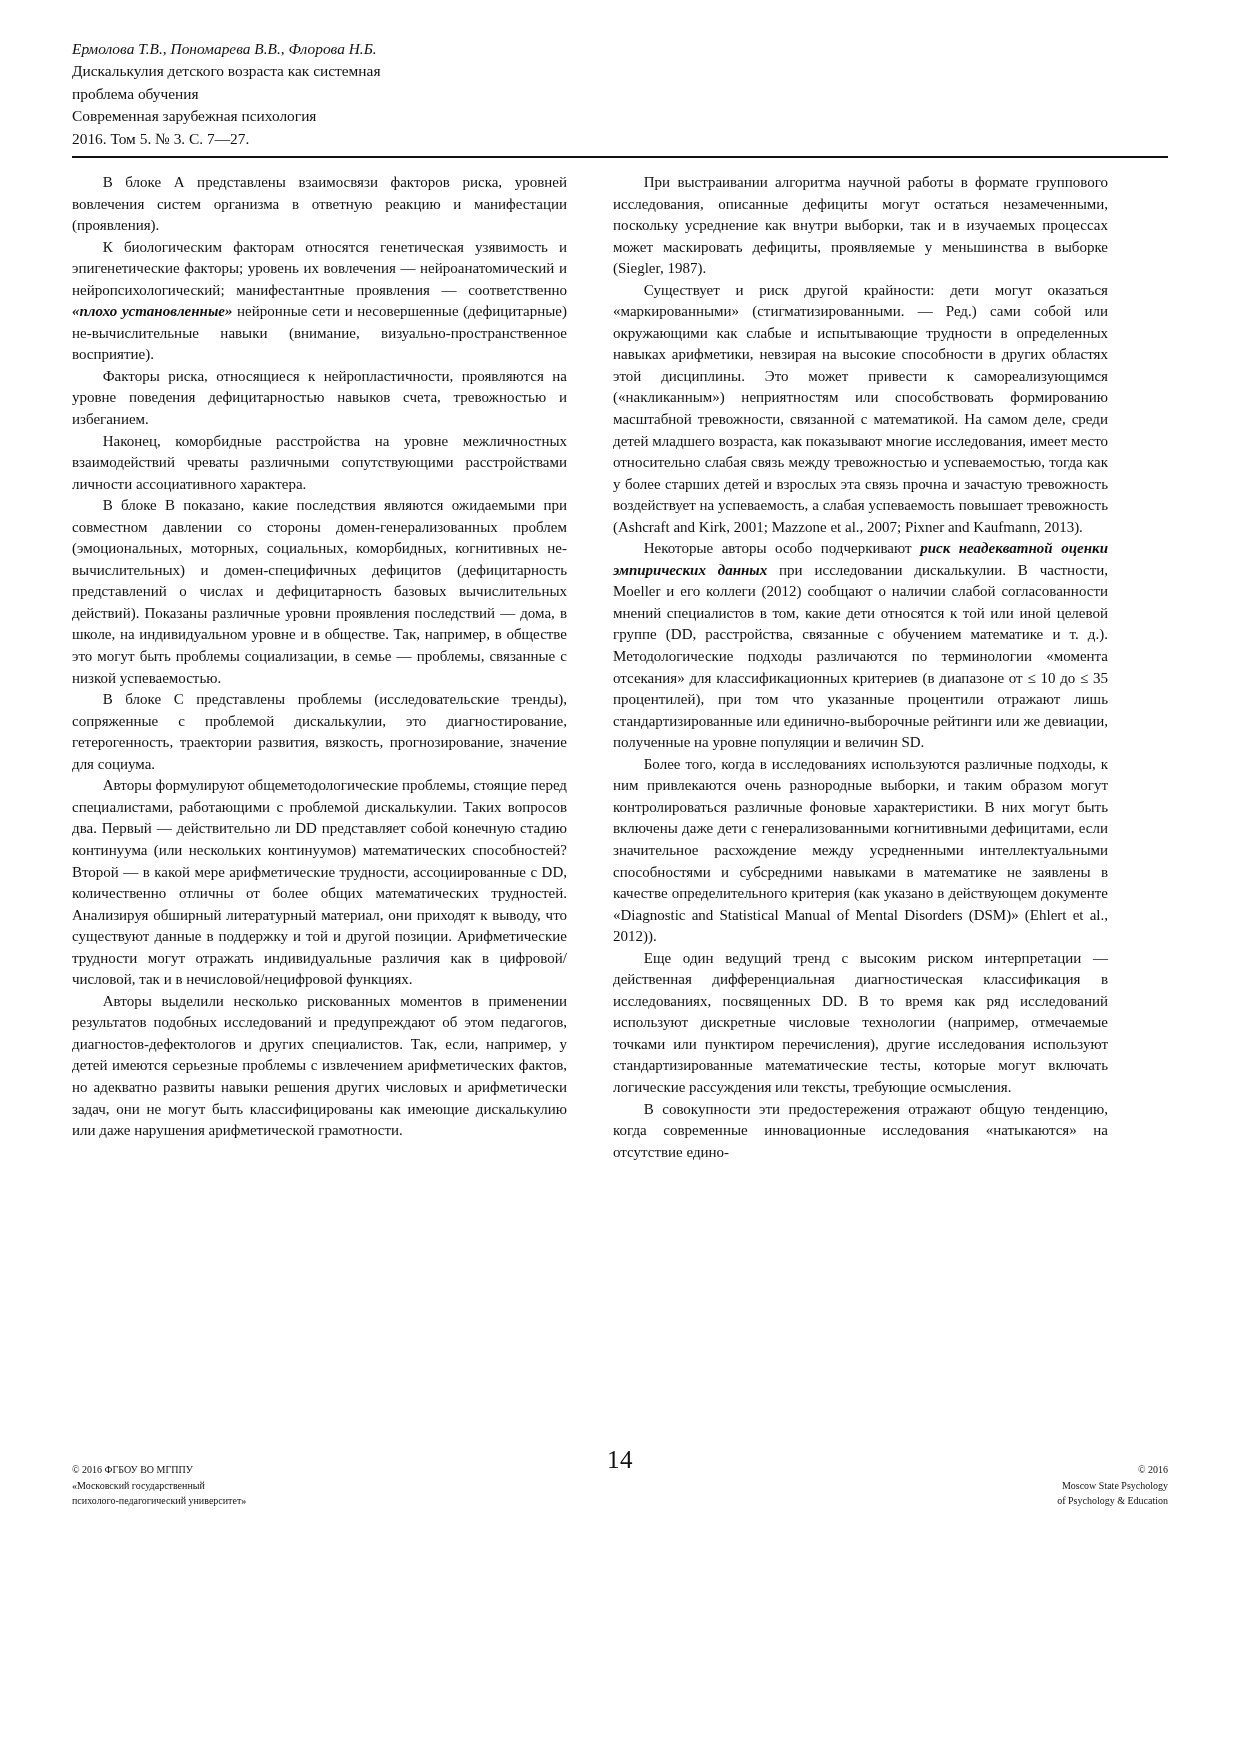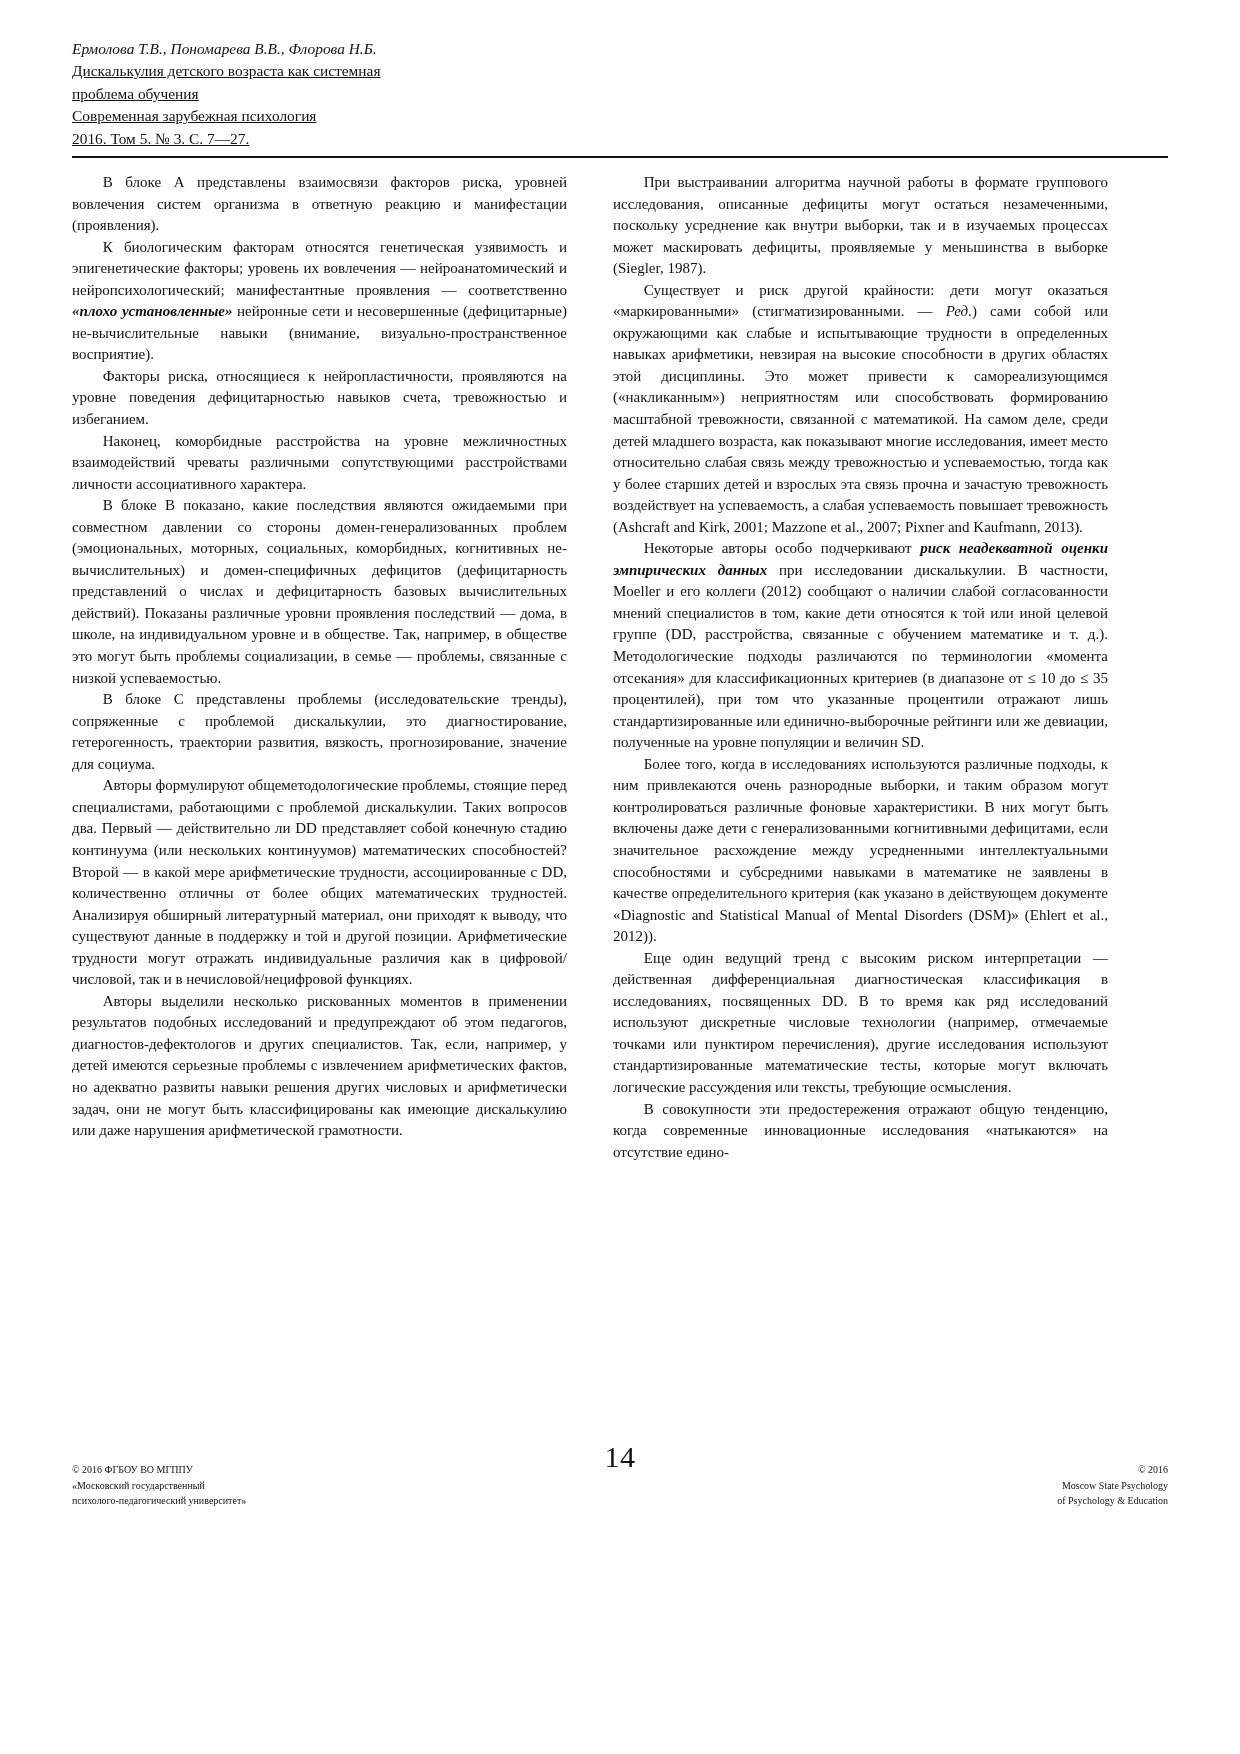--- a/index.html
+++ b/index.html
@@ -32,21 +32,21 @@
     right: 72px;
     display: flex;
     justify-content: space-between;
     align-items: flex-start;
     font-size: 15.4px;
     line-height: 1.455;
   }
   .runhead .rh-left  { text-align: left;  width: 47%; }
   .runhead .rh-right { text-align: right; width: 47%; }
   .rh-authors { font-style: italic; white-space: nowrap; }
-  .rh-line { white-space: normal; text-decoration: underline; }
+  .rh-line { white-space: normal; }
 
   .rule {
     position: absolute;
     left: 72px;
     right: 72px;
     top: 156px;
     height: 2.2px;
     background: #111111;
   }
 
@@ -67,42 +67,42 @@
     text-align: justify;
     text-justify: inter-word;
     hyphens: manual;
   }
   .col p {
     margin: 0;
     text-indent: 2.05em;
     text-align: justify;
   }
   .bi { font-style: italic; font-weight: bold; }
-  .it { font-style: italic; }
+  .it { }
 
   
   .footer {
     position: absolute;
     left: 72px;
     right: 72px;
     bottom: 62px;
     display: flex;
     justify-content: space-between;
     align-items: flex-start;
     font-size: 10px;
     line-height: 1.52;
   }
   .footer .f-left  { width: 36%; text-align: left; }
   .footer .f-right { width: 36%; text-align: right; }
   .pagenum {
     position: absolute;
     left: 0; right: 0;
     bottom: 96px;
     text-align: center;
-    font-size: 30px;
+    font-size: 25px;
     letter-spacing: 0.5px;
   }
   .f-right .f-copy { }
 </style>
 </head>
 <body>
 
 <div class="page">
 
   <div class="runhead">

